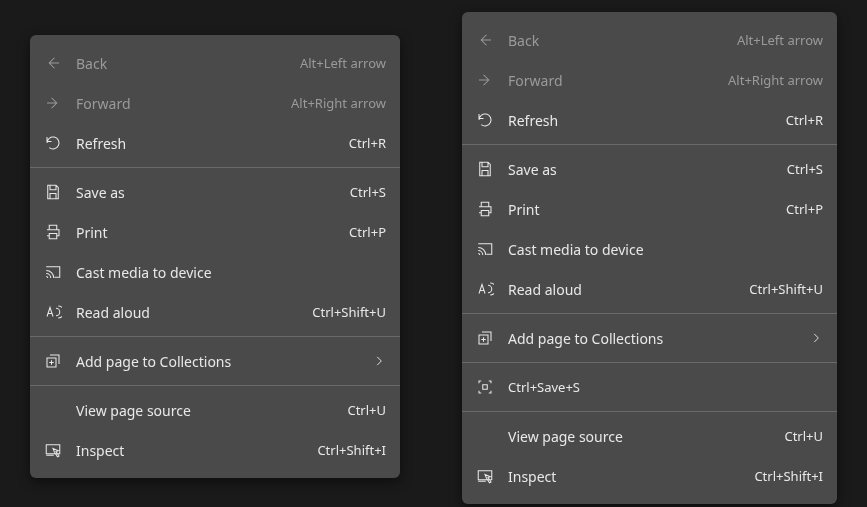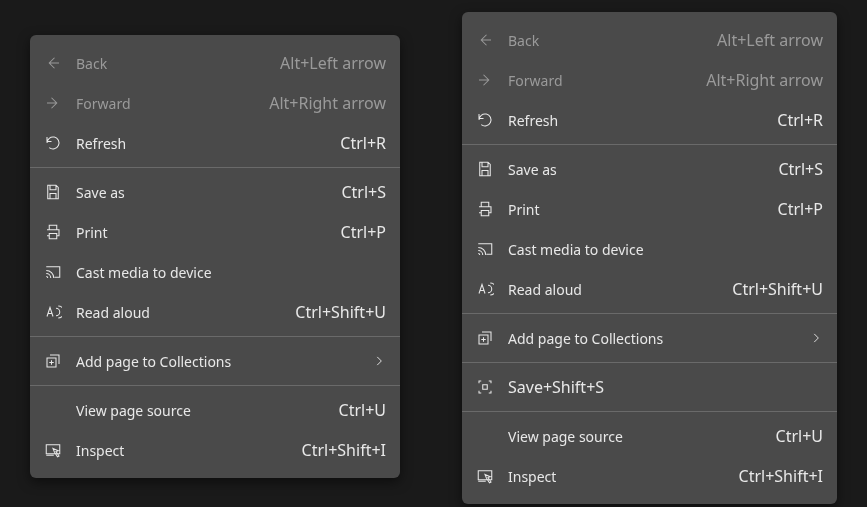--- a/index.html
+++ b/index.html
@@ -32,21 +32,21 @@
   .menu-item.disabled { color: #9a9a9a; }
   .icon-slot {
     width: 32px;
     display: flex;
     align-items: center;
     justify-content: flex-start;
     flex: 0 0 32px;
   }
   .icon-slot svg { width: 18px; height: 18px; stroke: currentColor; fill: none; stroke-width: 1.4; }
   .label { flex: 1 1 auto; }
-  .shortcut { flex: 0 0 auto; font-size: 16px; color: inherit; }
+  .shortcut { flex: 0 0 auto; font-size: 13px; color: inherit; }
   .chevron { flex: 0 0 auto; display:flex; align-items:center; }
   .chevron svg { width: 14px; height: 14px; stroke: currentColor; fill:none; stroke-width:1.6; }
   .separator {
     height: 1px;
     background: #6a6a6a;
     margin: 4px 0;
   }
 </style>
 </head>
 <body>
@@ -251,21 +251,21 @@
   </div>
 
   <div class="separator"></div>
 
   <div class="menu-item">
     <span class="icon-slot">
       <svg viewBox="0 0 24 24">
           <path d="M4 7V4h3 M17 4h3v3 M20 17v3h-3 M7 20H4v-3 M9 9h6v6H9z"></path>
         </svg>
     </span>
-    <span class="shortcut">Save+Shift+S</span>
+    <span class="shortcut">Ctrl+Save+S</span>
   </div>
 
   <div class="separator"></div>
 
   <div class="menu-item">
     <span class="icon-slot"></span>
     <span class="label">View page source</span>
     <span class="shortcut">Ctrl+U</span>
   </div>
 

